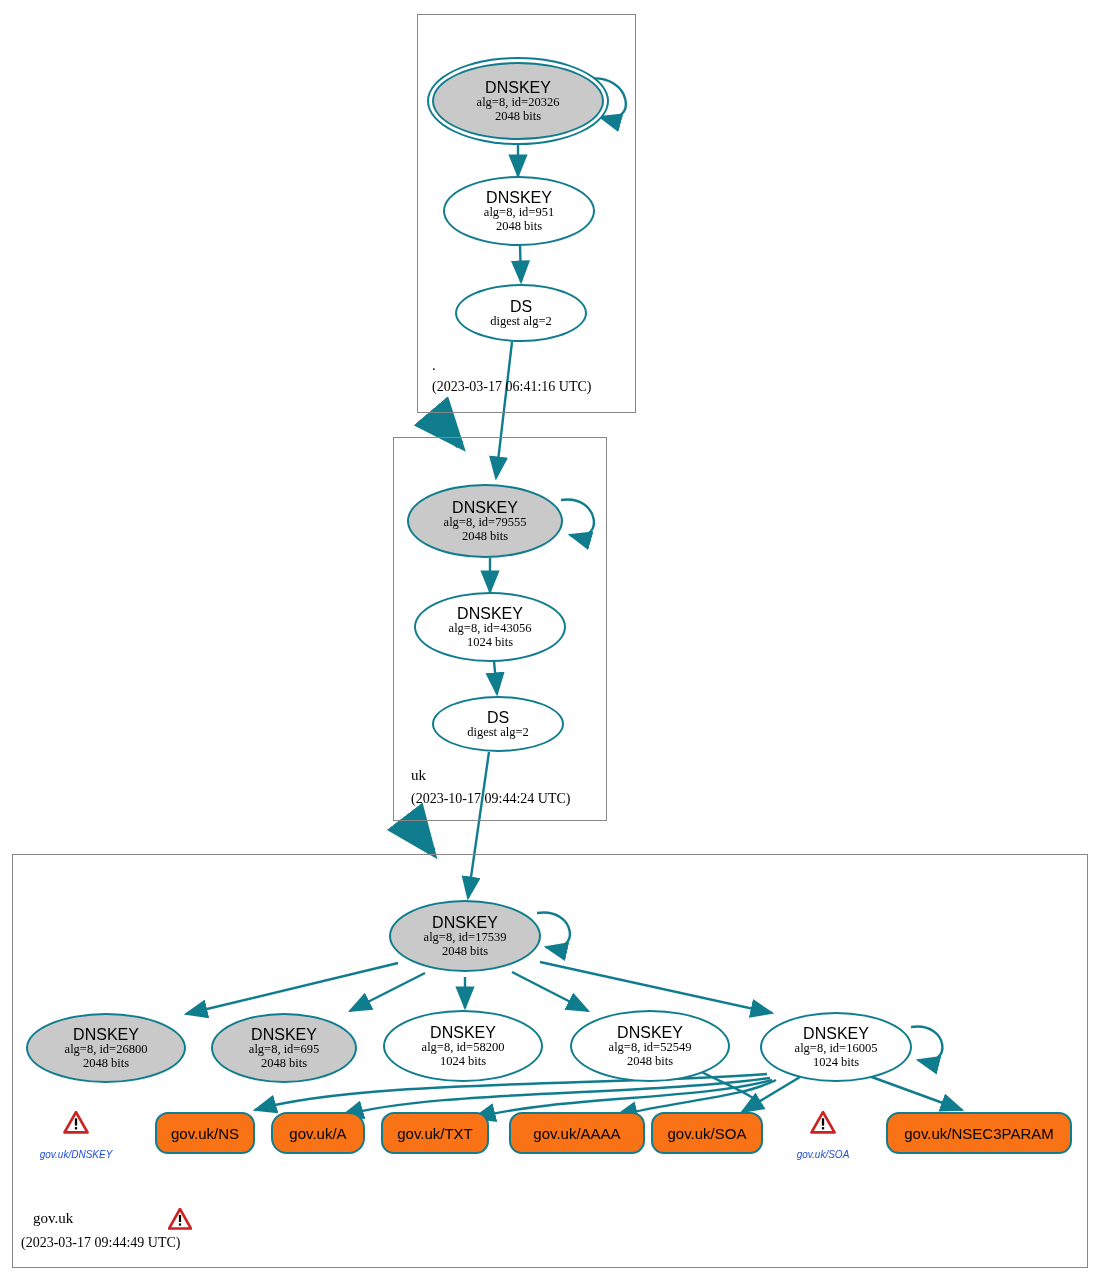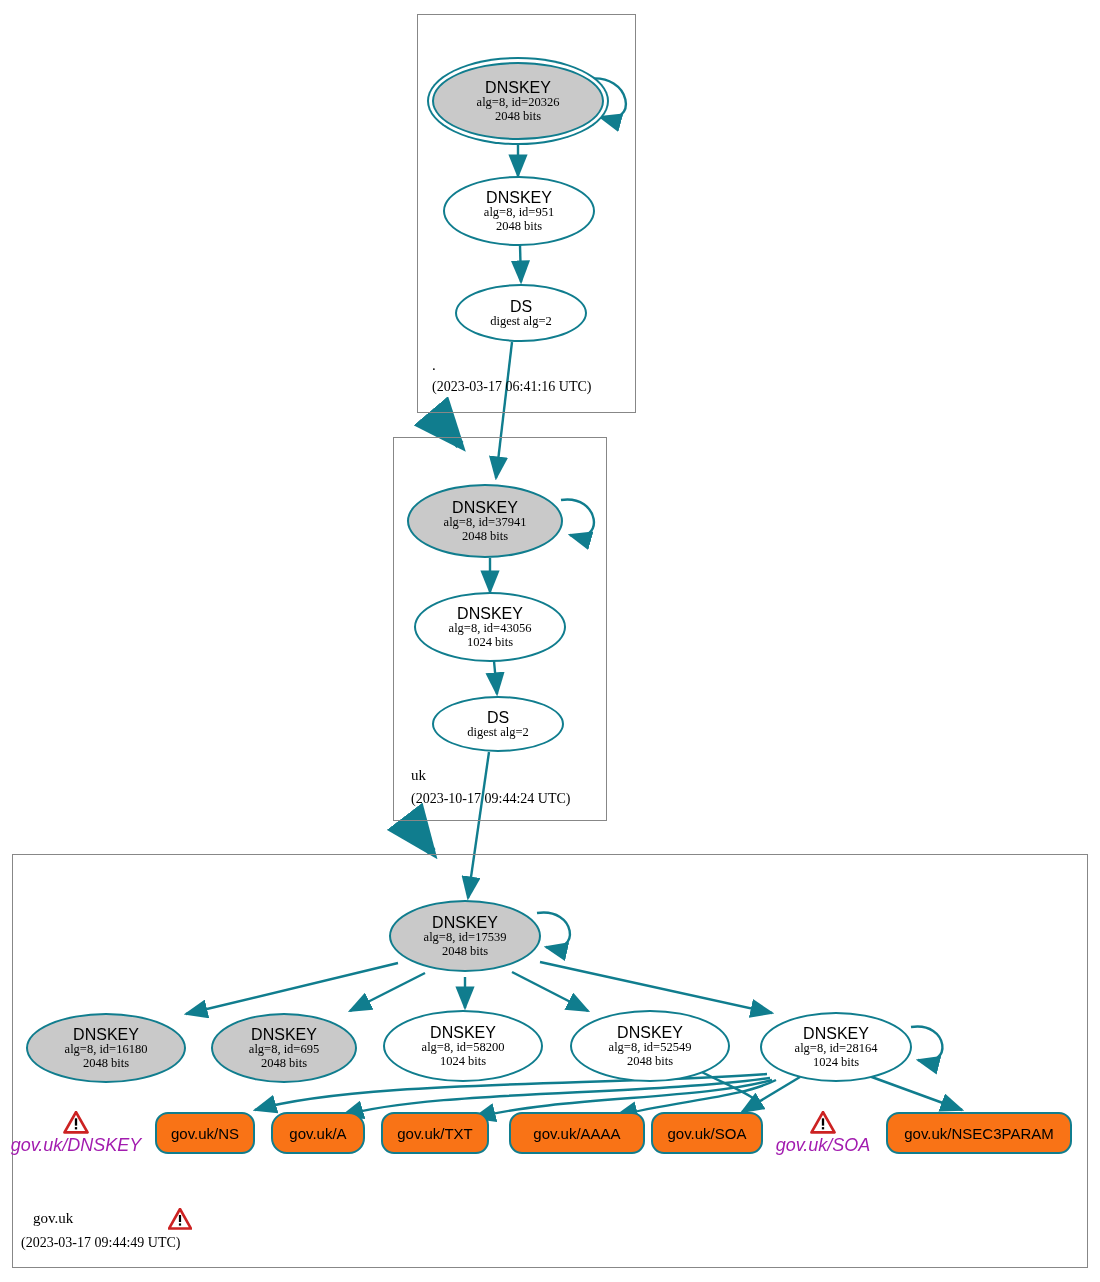--- a/index.html
+++ b/index.html
@@ -20,21 +20,21 @@
   .t-ds{font-family:"Liberation Sans", sans-serif;font-size:16px;line-height:17px;}
 
   
   .rrset{position:absolute;border:2px solid #107d8e;border-radius:13px;background:#f97316;
          display:flex;align-items:center;justify-content:center;
          font-family:"Liberation Sans", sans-serif;font-size:15px;color:#000;box-sizing:border-box;}
 
   
   .errset{position:absolute;display:flex;flex-direction:column;align-items:center;}
   .errset .lbl{font-family:"Liberation Sans", sans-serif;font-style:italic;
-               font-size:18px;color:#a21caf;margin-top:1px;white-space:nowrap;}
+               font-size:10px;color:#1d4ed8;margin-top:15px;white-space:nowrap;}
 
   
   .cluster{position:absolute;border:1px solid #878787;background:transparent;box-sizing:border-box;}
   .zname{position:absolute;font-size:15px;color:#000;white-space:nowrap;}
   .ztime{position:absolute;font-size:14px;color:#000;white-space:nowrap;}
   .warnslot{position:absolute;}
 </style>
 </head>
 <body>
 
@@ -123,21 +123,21 @@
       <div class="t2">2048 bits</div>
     </div>
 
     <div class="node ell" style="left:455px;top:284px;width:132px;height:58px;">
       <div class="t-ds">DS</div>
       <div class="t2">digest alg=2</div>
     </div>
 
     <div class="node ell gray" style="left:407px;top:484px;width:156px;height:74px;">
       <div class="t1">DNSKEY</div>
-      <div class="t2">alg=8, id=37941</div>
+      <div class="t2">alg=8, id=79555</div>
       <div class="t2">2048 bits</div>
     </div>
 
     <div class="node ell" style="left:414px;top:592px;width:152px;height:70px;">
       <div class="t1">DNSKEY</div>
       <div class="t2">alg=8, id=43056</div>
       <div class="t2">1024 bits</div>
     </div>
 
     <div class="node ell" style="left:432px;top:696px;width:132px;height:56px;">
@@ -146,21 +146,21 @@
     </div>
 
     <div class="node ell gray" style="left:389px;top:900px;width:152px;height:72px;">
       <div class="t1">DNSKEY</div>
       <div class="t2">alg=8, id=17539</div>
       <div class="t2">2048 bits</div>
     </div>
 
     <div class="node ell gray" style="left:26px;top:1013px;width:160px;height:70px;">
       <div class="t1">DNSKEY</div>
-      <div class="t2">alg=8, id=16180</div>
+      <div class="t2">alg=8, id=26800</div>
       <div class="t2">2048 bits</div>
     </div>
 
     <div class="node ell gray" style="left:211px;top:1013px;width:146px;height:70px;">
       <div class="t1">DNSKEY</div>
       <div class="t2">alg=8, id=695</div>
       <div class="t2">2048 bits</div>
     </div>
 
     <div class="node ell" style="left:383px;top:1010px;width:160px;height:72px;">
@@ -170,21 +170,21 @@
     </div>
 
     <div class="node ell" style="left:570px;top:1010px;width:160px;height:72px;">
       <div class="t1">DNSKEY</div>
       <div class="t2">alg=8, id=52549</div>
       <div class="t2">2048 bits</div>
     </div>
 
     <div class="node ell" style="left:760px;top:1012px;width:152px;height:70px;">
       <div class="t1">DNSKEY</div>
-      <div class="t2">alg=8, id=28164</div>
+      <div class="t2">alg=8, id=16005</div>
       <div class="t2">1024 bits</div>
     </div>
 
     <div class="errset" style="left:22px;top:1111px;width:108px;">
       <svg width="26" height="23" viewBox="0 0 24 22">
         <path d="M12,1 L23,20.5 L1,20.5 Z" fill="#ffffff" stroke="#cc2222" stroke-width="2.6" stroke-linejoin="round"></path>
         <rect x="10.9" y="7" width="2.2" height="7" fill="#000"></rect>
         <rect x="10.9" y="15.4" width="2.2" height="2.2" fill="#000"></rect>
       </svg>
       <div class="lbl">gov.uk/DNSKEY</div>

